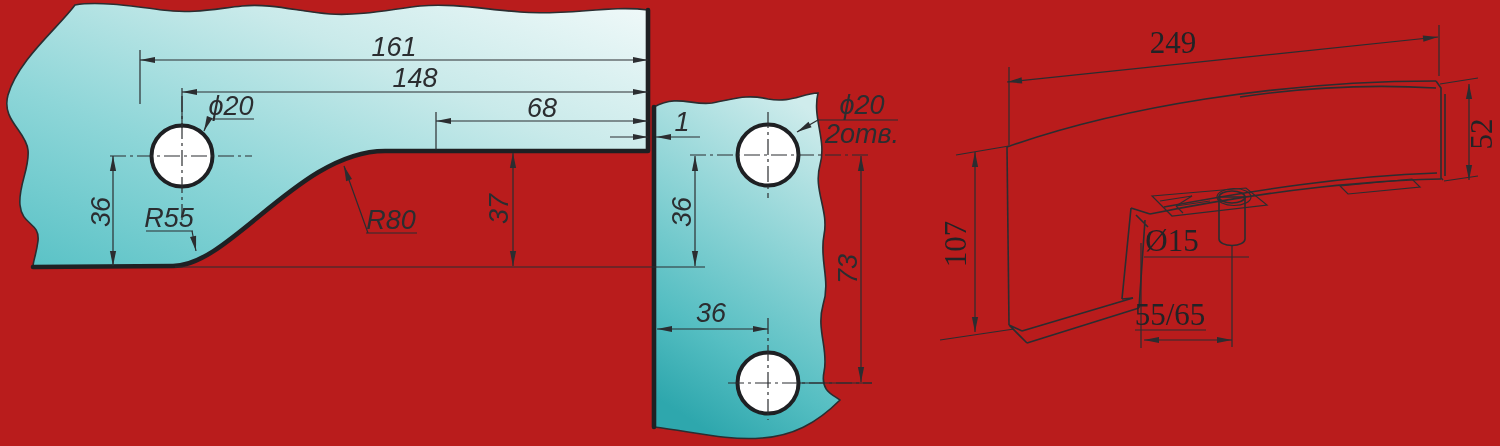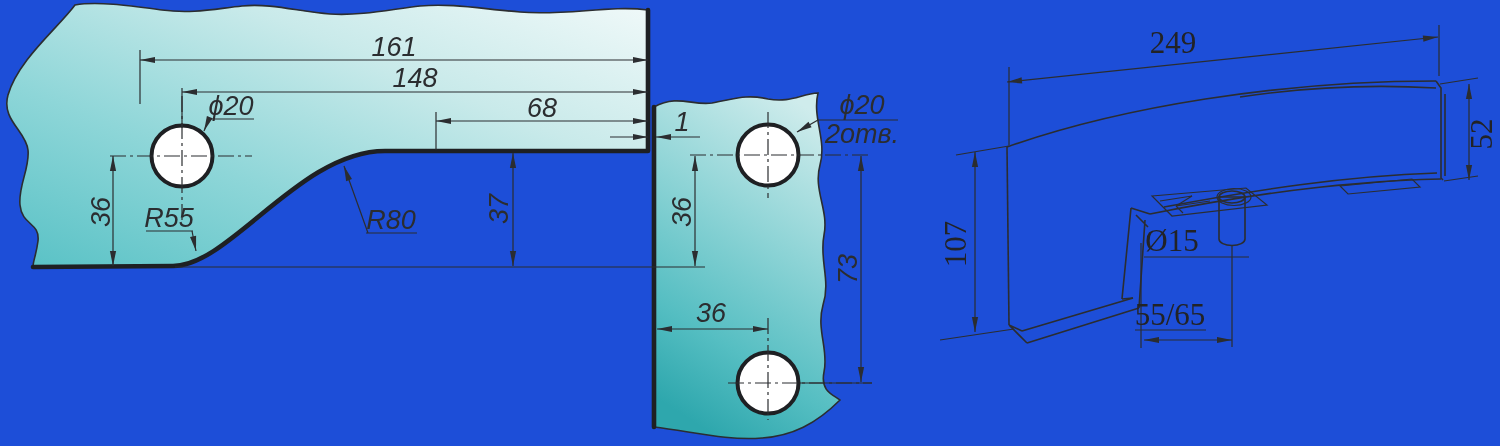--- a/index.html
+++ b/index.html
@@ -1,16 +1,16 @@
 <!DOCTYPE html>
 <html><head>
 <meta charset="utf-8">
 <style>
   html,body{margin:0;padding:0;background:#ffffff;}
-  .stage{width:1500px;height:446px;position:relative;background:#1d4ed8;overflow:hidden;
+  .stage{width:1500px;height:446px;position:relative;background:#b91c1c;overflow:hidden;
          font-family:"Liberation Sans",sans-serif;}
   svg{display:block;}
   
   .thin  {stroke:#2b2d30;stroke-width:1.2;fill:none;}
   .outl  {stroke:#2b2d30;stroke-width:1.6;fill:none;}
   .thick {stroke:#1e2023;stroke-width:4.6;fill:none;stroke-linejoin:round;stroke-linecap:round;}
   .cline {stroke:#2b2d30;stroke-width:1.2;fill:none;stroke-dasharray:16 4 3 4;}
   .hole  {fill:#ffffff;stroke:#1e2023;stroke-width:4;}
   .arr   {fill:#2b2d30;}
   

